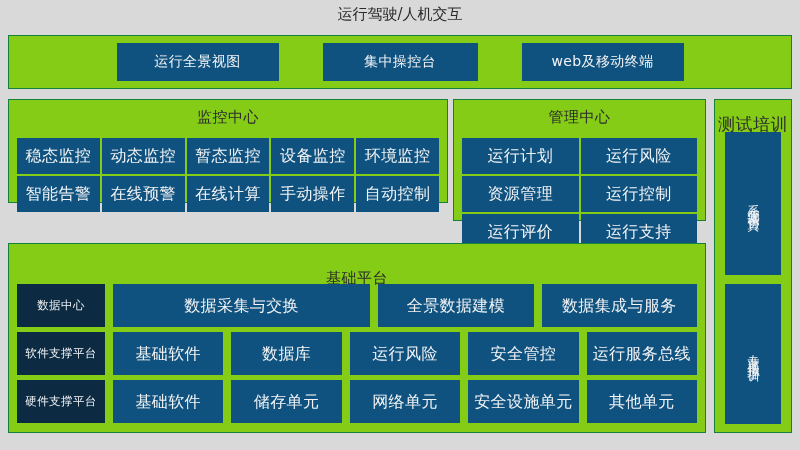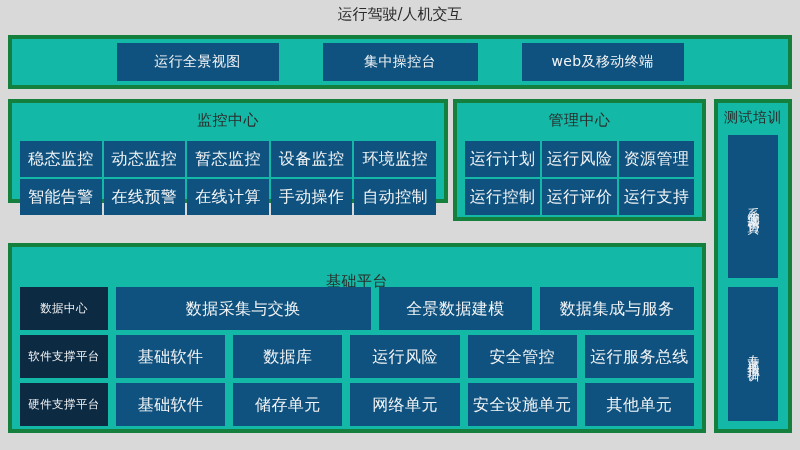--- a/index.html
+++ b/index.html
@@ -17,22 +17,22 @@
   }
   .stage {
     position: absolute;
     inset: 0;
     background: #d9d9d9;
   }
 
   
   .panel {
     position: absolute;
-    background: #14b8a6;
-    border: 4px solid #15803d;
+    background: #84cc16;
+    border: 1px solid #15803d;
     box-sizing: border-box;
   }
   .panel-title {
     text-align: center;
     font-size: 15px;
     color: #2b2b2b;
     line-height: 1;
     letter-spacing: .5px;
   }
 
@@ -119,35 +119,35 @@
     width: 253px;
     height: 122px;
   }
   #manage-panel .panel-title { margin-top: 10px; }
   .grid3 {
     position: absolute;
     left: 8px;
     right: 8px;
     top: 38px;
     display: grid;
-    grid-template-columns: repeat(3, 1fr);
+    grid-template-columns: repeat(2, 1fr);
     grid-auto-rows: 36px;
     gap: 2px;
   }
 
   
   #training-panel {
     left: 714px;
     top: 99px;
     width: 78px;
     height: 334px;
   }
   #training-panel .panel-title {
-    margin-top: 7px;
-    font-size: 14px;
+    margin-top: 16px;
+    font-size: 17px;
   }
   #training-panel .stack {
     position: absolute;
     left: 10px;
     right: 10px;
     top: 32px;
     bottom: 8px;
     display: flex;
     flex-direction: column;
     gap: 9px;

